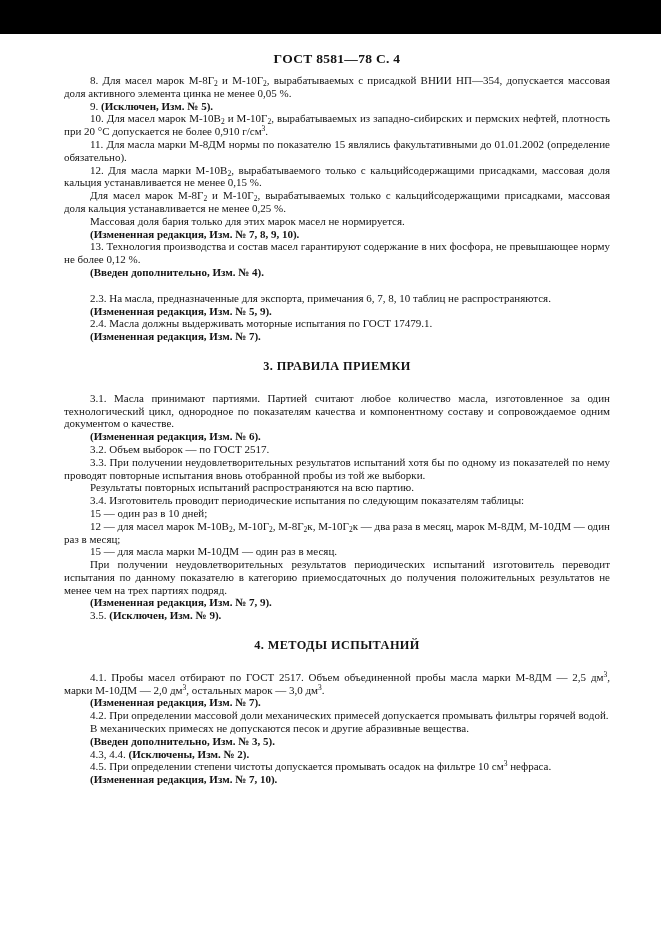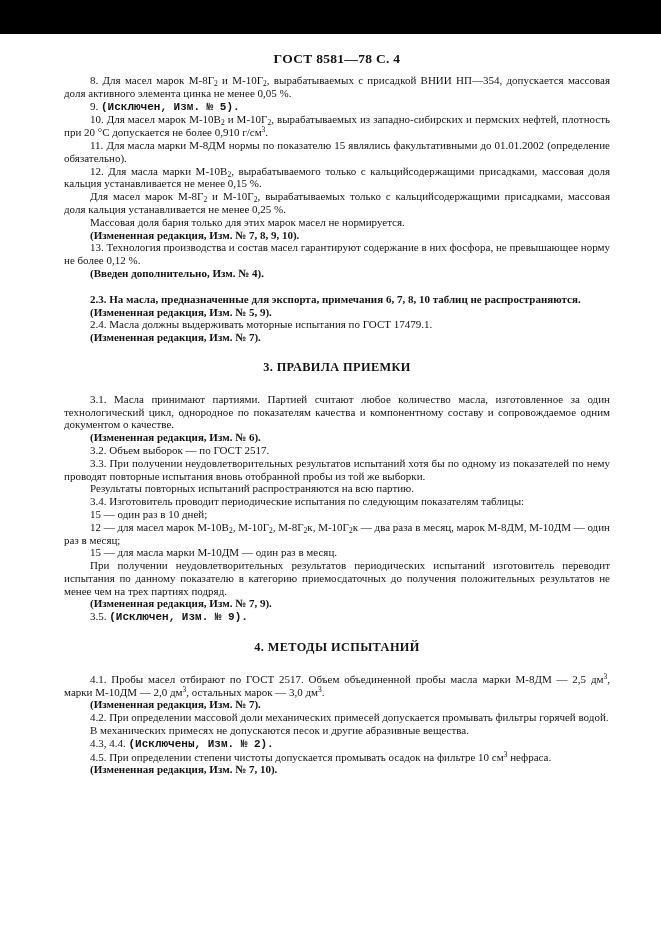--- a/index.html
+++ b/index.html
@@ -38,31 +38,30 @@
   }
   .content p {
     margin: 0;
     text-indent: 26px;
   }
   .content p.bold {
     font-weight: bold;
   }
   .content p.gap {
     margin-top: 13px;
-    font-weight: bold;
   }
   .content p.heading {
     text-align: center;
     text-indent: 0;
     font-weight: bold;
     font-size: 12.3px;
     letter-spacing: 0.4px;
     margin: 17px 0 19px 0;
   }
-  .content b { font-weight: bold; font-family: Liberation Mono, monospace; }
+  .content b { font-weight: bold; }
   .content sub, .content sup {
     font-size: 7.5px;
     line-height: 0;
   }
   .content sub { vertical-align: -2px; }
   .content sup { vertical-align: 4px; }
 </style>
 </head>
 <body>
 
@@ -96,17 +95,18 @@
       <p class="para"><span>12 — для масел марок М-10В</span><sub>2</sub><span>, М-10Г</span><sub>2</sub><span>, М-8Г</span><sub>2</sub><span>к, М-10Г</span><sub>2</sub><span>к — два раза в месяц, марок М-8ДМ, М-10ДМ — один раз в месяц;</span></p>
       <p class="para"><span>15 — для масла марки М-10ДМ — один раз в месяц.</span></p>
       <p class="para"><span>При получении неудовлетворительных результатов периодических испытаний изготовитель переводит испытания по данному показателю в категорию приемосдаточных до получения положительных результатов не менее чем на трех партиях подряд.</span></p>
       <p class="para bold"><span>(Измененная редакция, Изм. № 7, 9).</span></p>
       <p class="para"><span>3.5. </span><b>(Исключен, Изм. № 9).</b></p>
       <p class="heading"><span>4. МЕТОДЫ ИСПЫТАНИЙ</span></p>
       <p class="para"><span>4.1. Пробы масел отбирают по ГОСТ 2517. Объем объединенной пробы масла марки М-8ДМ — 2,5 дм</span><sup>3</sup><span>, марки М-10ДМ — 2,0 дм</span><sup>3</sup><span>, остальных марок — 3,0 дм</span><sup>3</sup><span>.</span></p>
       <p class="para bold"><span>(Измененная редакция, Изм. № 7).</span></p>
       <p class="para"><span>4.2. При определении массовой доли механических примесей допускается промывать фильтры горячей водой.</span></p>
       <p class="para"><span>В механических примесях не допускаются песок и другие абразивные вещества.</span></p>
+      <p class="para bold"><span>(Введен дополнительно, Изм. № 3, 5).</span></p>
       <p class="para"><span>4.3, 4.4. </span><b>(Исключены, Изм. № 2).</b></p>
       <p class="para"><span>4.5. При определении степени чистоты допускается промывать осадок на фильтре 10 см</span><sup>3</sup><span> нефраса.</span></p>
       <p class="para bold"><span>(Измененная редакция, Изм. № 7, 10).</span></p>
     </div>
 </div>
 
 </body></html>

